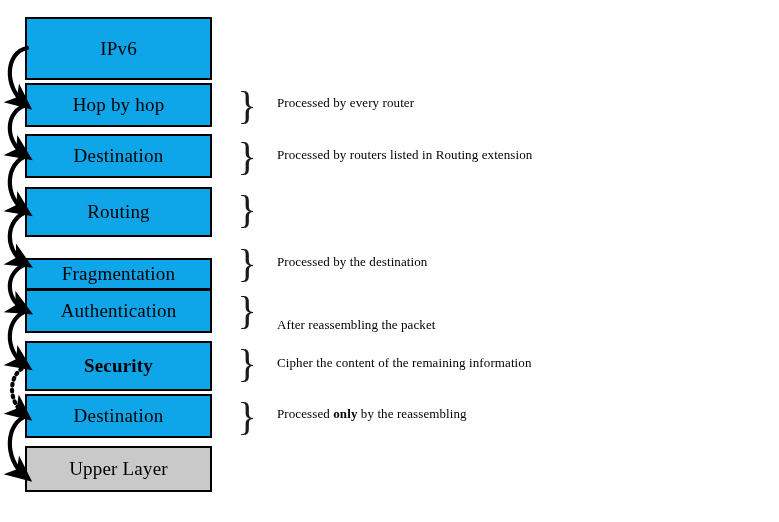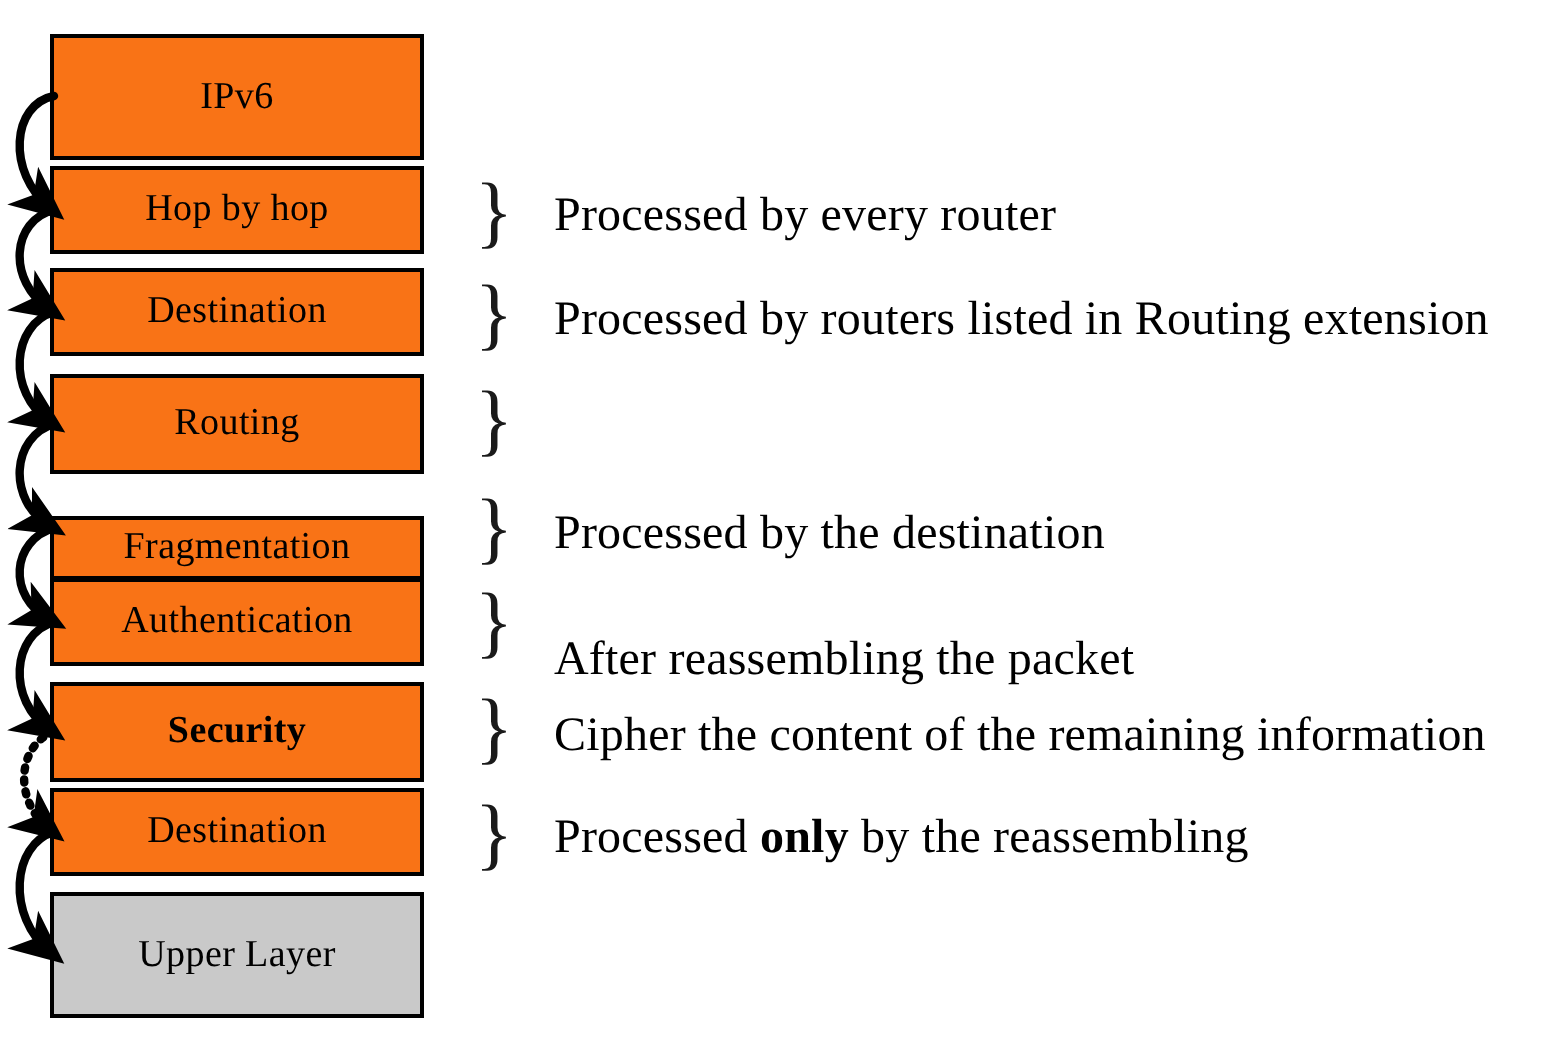--- a/index.html
+++ b/index.html
@@ -16,21 +16,21 @@
     overflow: hidden;
   }
 
   
   .layer-box {
     position: absolute;
     left: 25px;
     width: 187px;
     box-sizing: border-box;
     border: 2px solid #000000;
-    background: #f97316;
+    background: #0ea5e9;
     display: flex;
     align-items: center;
     justify-content: center;
     font-size: 19px;
     color: #000000;
     letter-spacing: .2px;
   }
   .layer-box.upper {
     background: #c9c9c9;
   }
@@ -45,21 +45,21 @@
     line-height: 1;
     color: #1a1a1a;
     font-family: "Liberation Serif", "DejaVu Serif", serif;
     font-weight: 400;
   }
 
   
   .note {
     position: absolute;
     left: 277px;
-    font-size: 24px;
+    font-size: 13px;
     color: #000000;
     white-space: nowrap;
     letter-spacing: .1px;
   }
   .note b { font-weight: 700; }
 
   
   #arrows {
     position: absolute;
     left: 0;
@@ -75,21 +75,21 @@
 <div id="canvas">
 
   <div class="layer-box" style="top:17px;height:63px;">IPv6</div>
   <div class="layer-box" style="top:83px;height:44px;">Hop by hop</div>
   <div class="layer-box" style="top:134px;height:44px;">Destination</div>
   <div class="layer-box" style="top:187px;height:50px;">Routing</div>
   <div class="layer-box" style="top:242px;height:32px;margin-top:16px;">Fragmentation</div>
   <div class="layer-box" style="top:289px;height:44px;">Authentication</div>
   <div class="layer-box" style="top:341px;height:50px;font-weight:bold;">Security</div>
   <div class="layer-box" style="top:394px;height:44px;">Destination</div>
-  <div class="layer-box upper" style="top:446px;height:63px;">Upper Layer</div>
+  <div class="layer-box upper" style="top:446px;height:46px;">Upper Layer</div>
 
   <div class="brace" style="top:86px;">}</div>
   <div class="brace" style="top:137px;">}</div>
   <div class="brace" style="top:190px;">}</div>
   <div class="brace" style="top:244px;">}</div>
   <div class="brace" style="top:291px;">}</div>
   <div class="brace" style="top:344px;">}</div>
   <div class="brace" style="top:397px;">}</div>
 
   <div class="note" style="top:95px;">Processed by every router</div>

